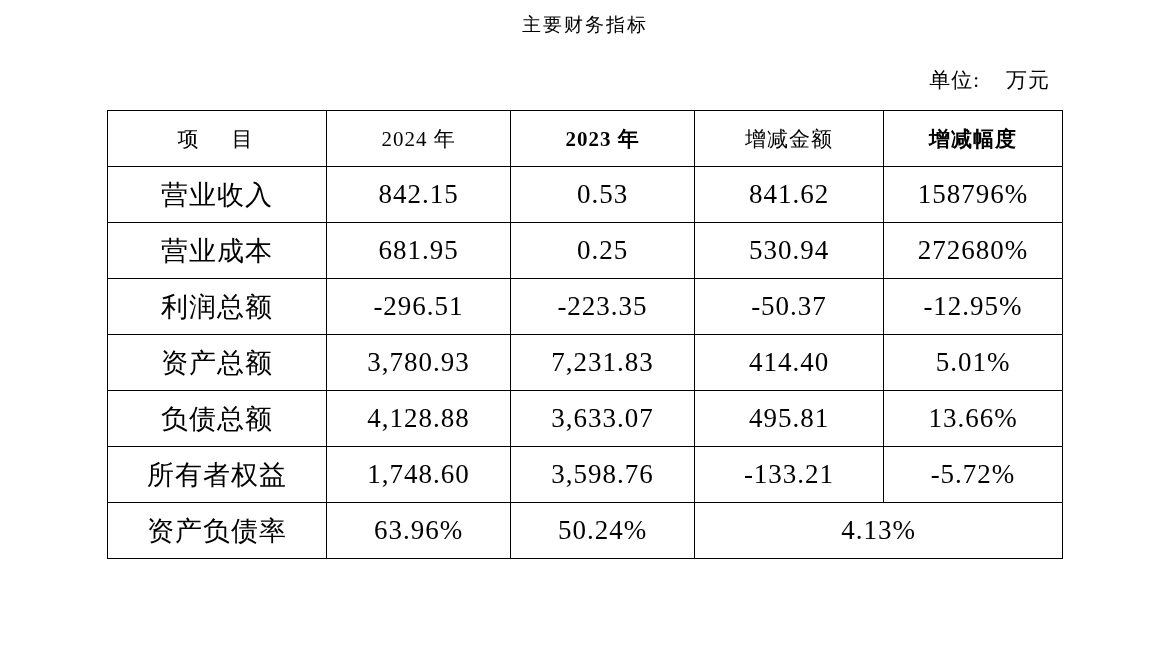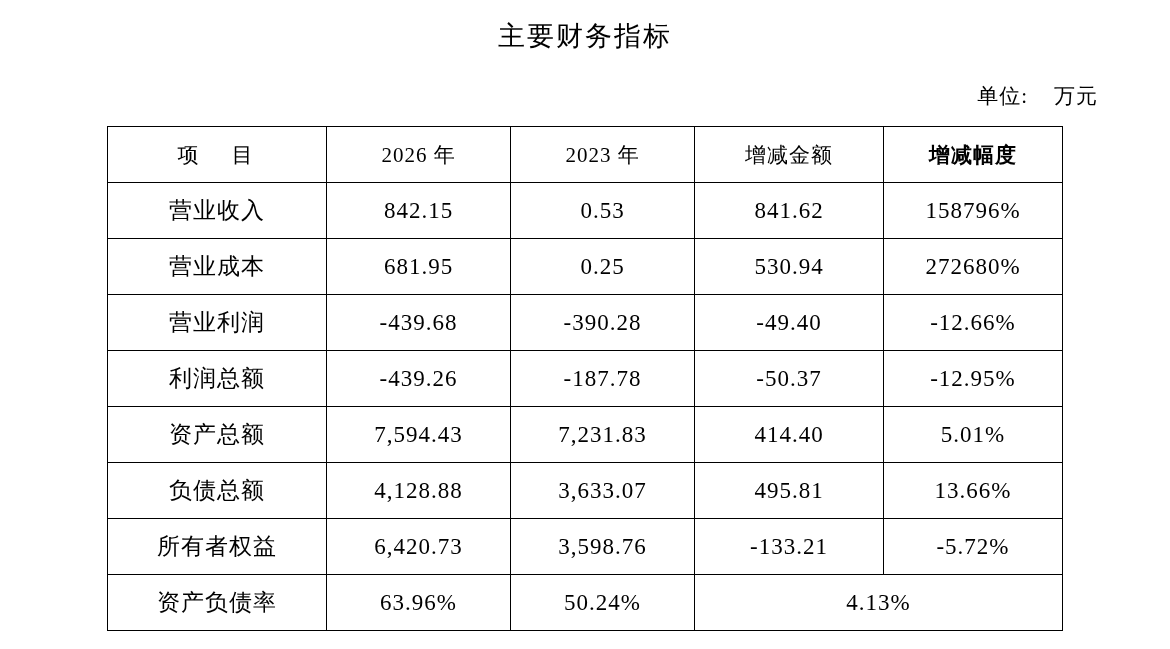--- a/index.html
+++ b/index.html
@@ -16,31 +16,31 @@
     overflow: hidden;
   }
   .page {
     width: 1170px;
     height: 649px;
     position: relative;
     box-sizing: border-box;
   }
   .doc-title {
     text-align: center;
-    font-size: 27px;
+    font-size: 19px;
     letter-spacing: 2px;
-    margin-top: 18px;
+    margin-top: 12px;
     font-weight: 400;
     font-family: "Liberation Serif", "DejaVu Serif", serif;
   }
   .unit-line {
     text-align: right;
     font-size: 21px;
     margin-top: 28px;
-    padding-right: 72px;
+    padding-right: 120px;
     letter-spacing: 1px;
   }
   .unit-line .unit-gap {
     display: inline-block;
     width: 26px;
   }
   .table-wrap {
     margin-top: 16px;
     display: flex;
     justify-content: center;
@@ -48,31 +48,31 @@
   table.fin {
     border-collapse: collapse;
     width: 910px;
     table-layout: fixed;
   }
   table.fin td {
     border: 1px solid #000000;
     height: 55px;
     text-align: center;
     vertical-align: middle;
-    font-size: 23px;
+    font-size: 27px;
     letter-spacing: 1px;
     padding: 0 4px;
     font-family: "Liberation Serif", "DejaVu Serif", serif;
   }
   table.fin tr.head td {
     font-size: 21px;
   }
   .col-item { width: 210px; }
   .col-num  { width: 175px; }
-  .col-num2 { width: 175px; }
+  .col-num2 { width: 175px; font-weight: bold; }
   .col-amt  { width: 180px; }
   .col-pct  { width: 170px; font-weight: bold; }
   .spread {
     letter-spacing: 14px;
     padding-left: 10px;
   }
 </style>
 </head>
 <body>
 
@@ -82,71 +82,64 @@
 
   <div class="unit-line">
     <span>单位:</span><span class="unit-gap"></span><span>万元</span>
   </div>
 
   <div class="table-wrap">
     <table class="fin">
       <tbody>
         <tr class="head">
           <td class="col-item"><span class="spread">项    目</span></td>
-          <td class="col-num">2026 年</td>
+          <td class="col-num">2024 年</td>
           <td class="col-num2">2023 年</td>
           <td class="col-amt">增减金额</td>
           <td class="col-pct">增减幅度</td>
         </tr>
 
         <tr>
           <td>营业收入</td>
           <td>842.15</td>
           <td>0.53</td>
           <td>841.62</td>
           <td>158796%</td>
         </tr>
         <tr>
           <td>营业成本</td>
           <td>681.95</td>
           <td>0.25</td>
           <td>530.94</td>
           <td>272680%</td>
         </tr>
         <tr>
-          <td>营业利润</td>
-          <td>-439.68</td>
-          <td>-390.28</td>
-          <td>-49.40</td>
-          <td>-12.66%</td>
-        </tr>
-        <tr>
           <td>利润总额</td>
-          <td>-439.26</td>
-          <td>-187.78</td>
+          <td>-296.51</td>
+          <td>-223.35</td>
           <td>-50.37</td>
           <td>-12.95%</td>
         </tr>
         <tr>
           <td>资产总额</td>
-          <td>7,594.43</td>
+          <td>3,780.93</td>
           <td>7,231.83</td>
           <td>414.40</td>
           <td>5.01%</td>
         </tr>
         <tr>
           <td>负债总额</td>
           <td>4,128.88</td>
           <td>3,633.07</td>
           <td>495.81</td>
           <td>13.66%</td>
         </tr>
         <tr>
           <td>所有者权益</td>
-          <td>6,420.73</td>
+          <td>1,748.60</td>
           <td>3,598.76</td>
           <td>-133.21</td>
           <td>-5.72%</td>
         </tr>
 
         <tr>
           <td>资产负债率</td>
           <td>63.96%</td>
           <td>50.24%</td>
           <td colspan="2">4.13%</td>

